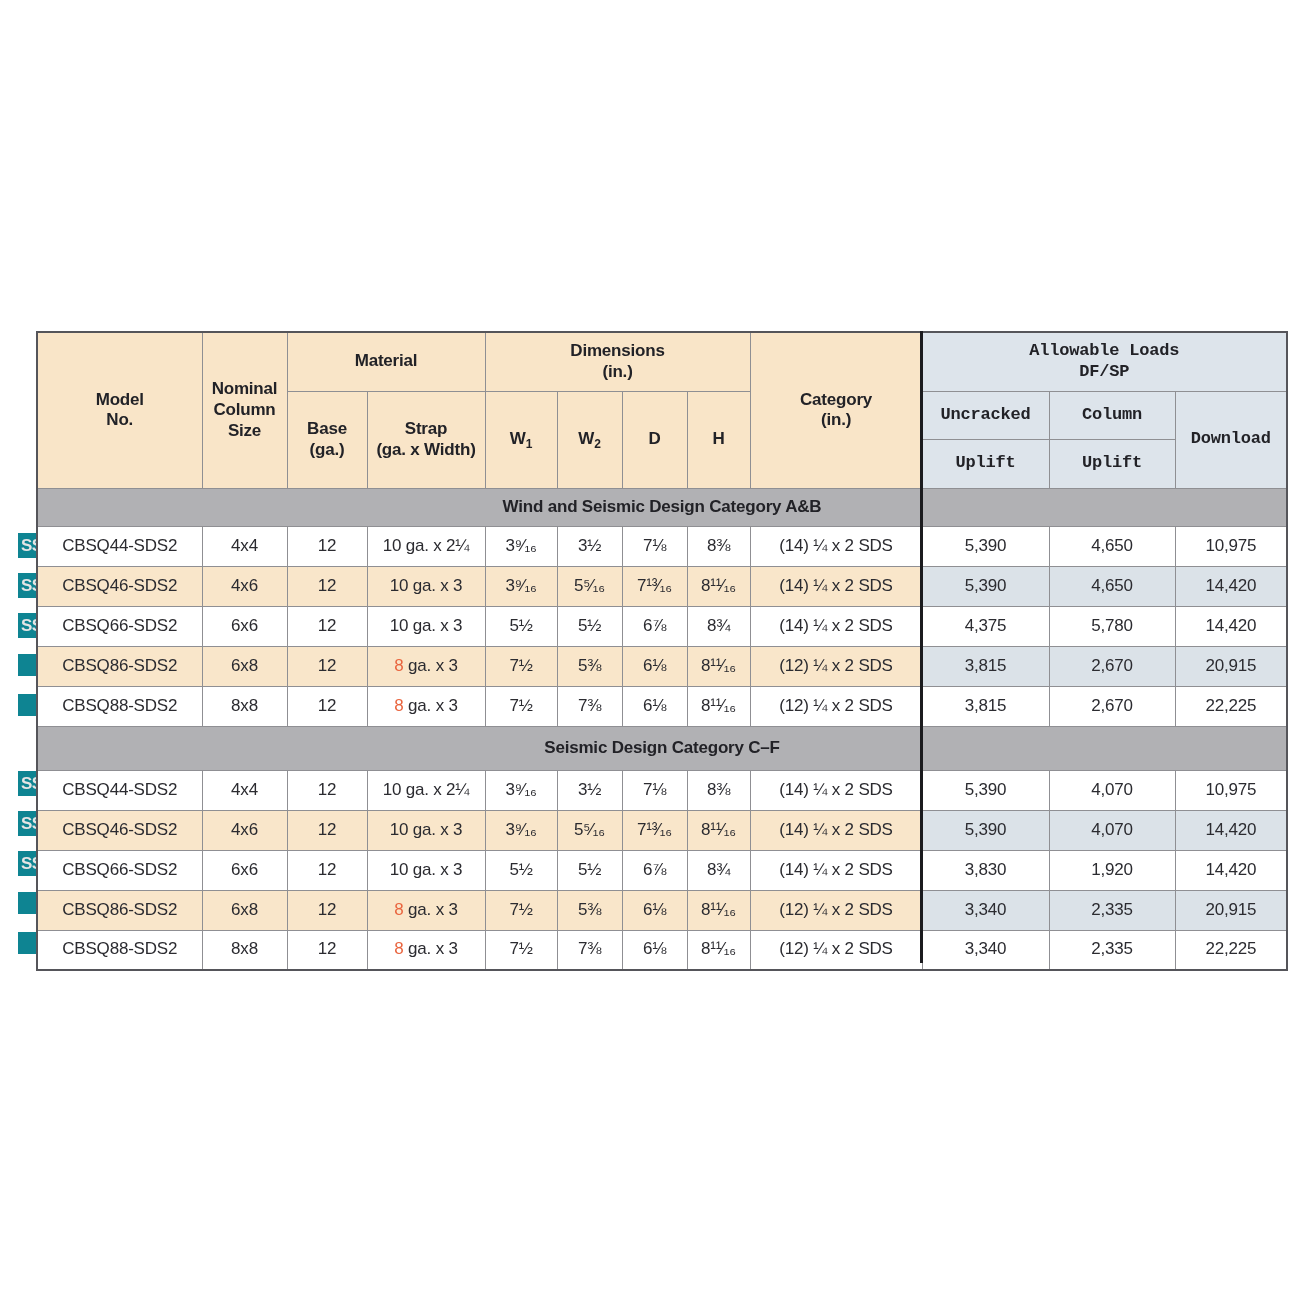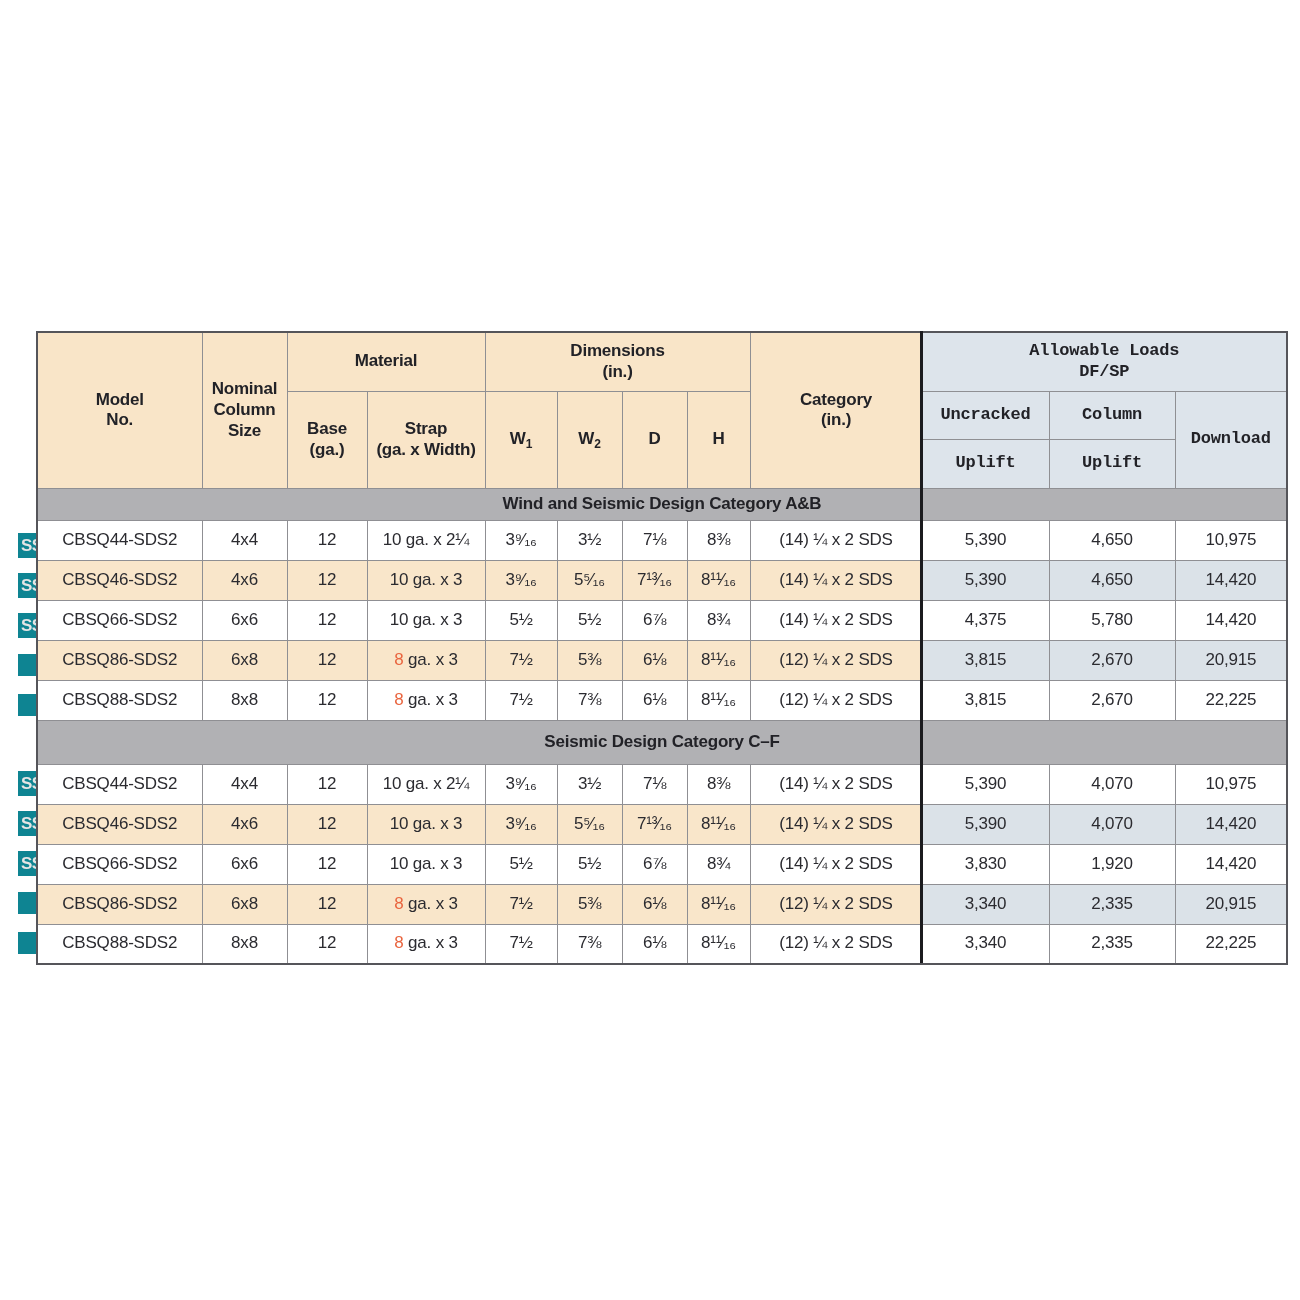--- a/index.html
+++ b/index.html
@@ -111,21 +111,21 @@
         <th rowspan="2">H</th>
         <th class="loadhead">Uncracked</th>
         <th class="loadhead">Column</th>
         <th rowspan="2" class="loadhead">Download</th>
       </tr>
       <tr style="height:49px">
         <th class="loadhead">Uplift</th>
         <th class="loadhead">Uplift</th>
       </tr>
 
-      <tr class="band" style="height:32px">
+      <tr class="band" style="height:38px">
         <td colspan="12">Wind and Seismic Design Category A&amp;B</td>
       </tr>
 
       <tr style="height:40px">
         <td>CBSQ44-SDS2</td>
         <td>4x4</td>
         <td>12</td>
         <td><span class="hl"></span><span>10 ga. x 2¼</span></td>
         <td>3⁹⁄₁₆</td>
         <td>3½</td>

